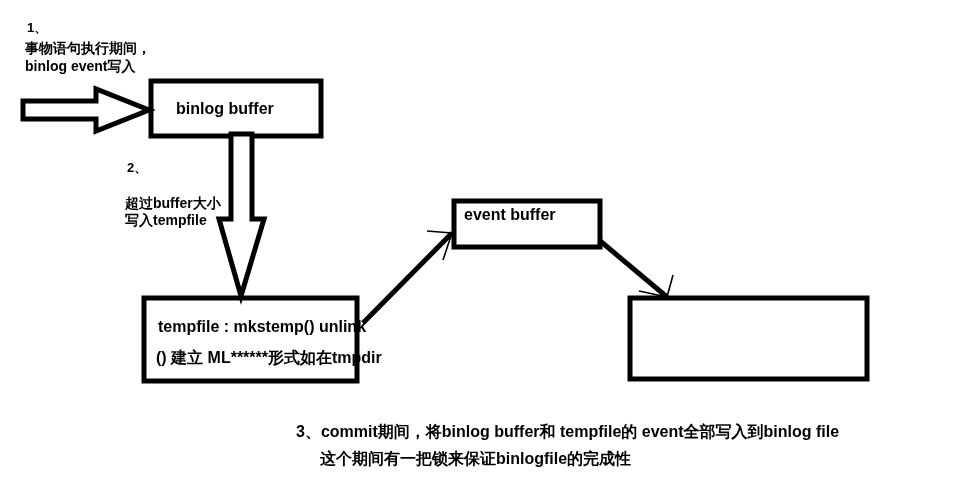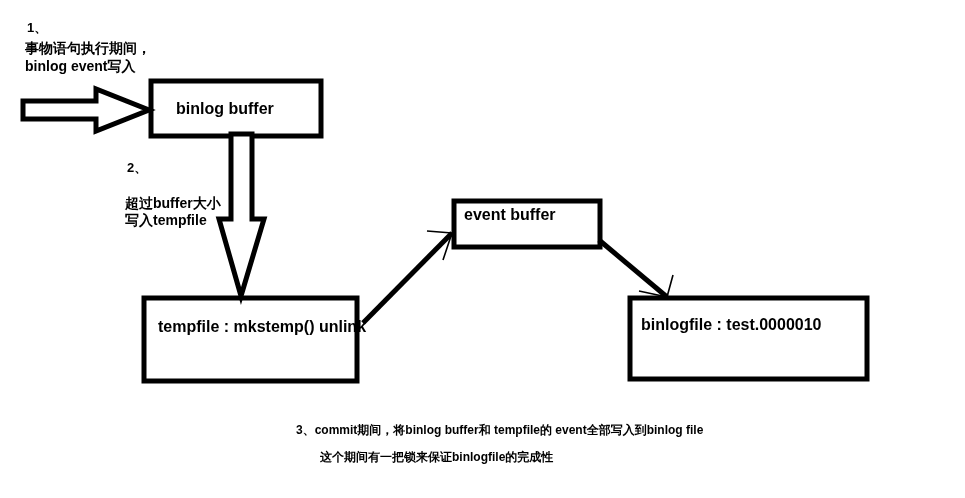--- a/index.html
+++ b/index.html
@@ -26,21 +26,21 @@
   .txt {
     position: absolute;
     font-weight: bold;
     color: #000000;
     white-space: nowrap;
     line-height: 1.0;
   }
   .note-line { font-size: 14px; }
   .note-num  { font-size: 13px; }
   .box-label { font-size: 16px; }
-  .foot-line { font-size: 12px; }
+  .foot-line { font-size: 16px; }
 </style>
 </head>
 <body>
 
 <div id="canvas">
 
   <svg id="vec" viewBox="0 0 965 498" xmlns="http://www.w3.org/2000/svg">
 
     <rect x="151" y="81" width="170" height="55" fill="#ffffff" stroke="#000000" stroke-width="5"></rect>
 
@@ -65,21 +65,21 @@
   <div class="txt note-line" style="left:25px; top:41px;">事物语句执行期间，</div>
   <div class="txt note-line" style="left:25px; top:59px;">binlog event写入</div>
 
   <div class="txt note-num" style="left:127px; top:161px;">2、</div>
   <div class="txt note-line" style="left:125px; top:180px;margin-top:16px;">超过buffer大小</div>
   <div class="txt note-line" style="left:125px; top:213px;">写入tempfile</div>
 
   <div class="txt box-label" style="left:176px; top:101px;">binlog buffer</div>
 
   <div class="txt box-label" style="left:158px; top:319px;">tempfile : mkstemp() unlink</div>
+  <div class="txt box-label" style="left:156px; top:350px;">() 建立  ML******形式如在tmpdir</div>
 
   <div class="txt box-label" style="left:464px; top:207px;">event buffer</div>
 
-  <div class="txt box-label" style="left:641px; top:317px;">binlogfile : test.0000010</div>
 
   <div class="txt foot-line" style="left:296px; top:424px;">3、commit期间，将binlog buffer和 tempfile的 event全部写入到binlog file</div>
   <div class="txt foot-line" style="left:320px; top:451px;">这个期间有一把锁来保证binlogfile的完成性</div>
 
 </div>
 
 </body></html>

